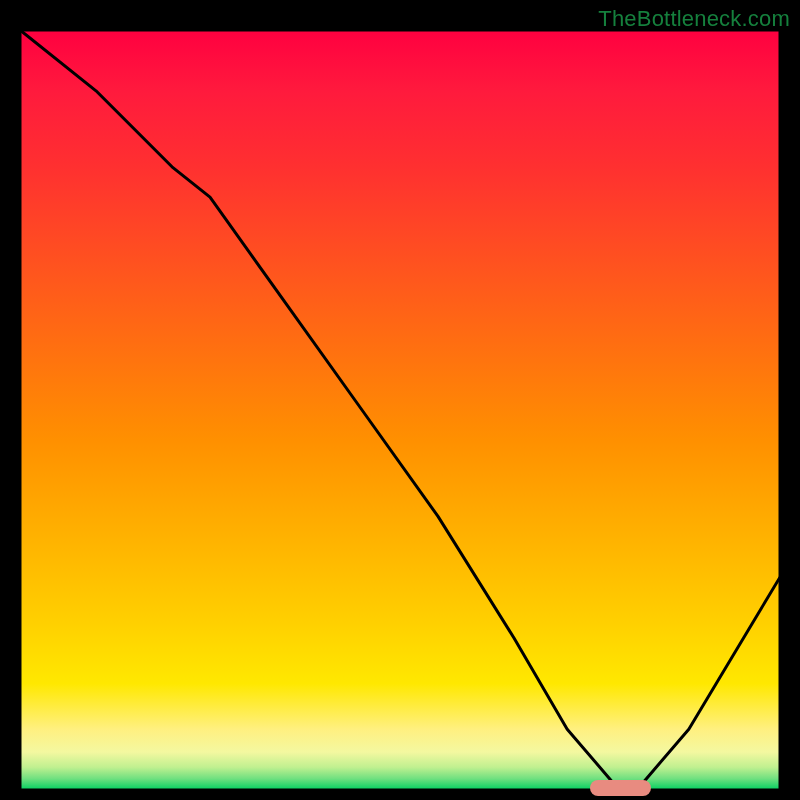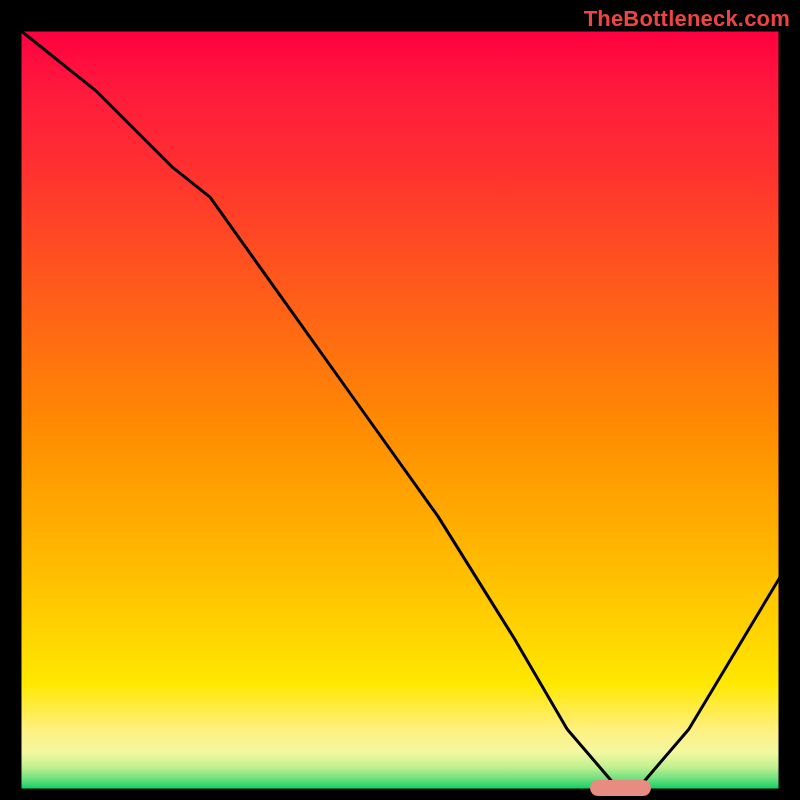--- a/index.html
+++ b/index.html
@@ -47,23 +47,23 @@
     position: absolute;
     left: 0;
     top: 0;
     width: 760px;
     height: 760px;
   }
   .watermark {
     position: absolute;
     right: 10px;
     top: 6px;
-    color: #ef4444;
+    color: #15803d;
     font-size: 22px;
-    font-weight: 700;
+    font-weight: 400;
     letter-spacing: 0.2px;
   }
   .marker {
     position: absolute;
     width: 58px;
     height: 16px;
     background: #e88b80;
     border-radius: 8px;
   }
 </style>

